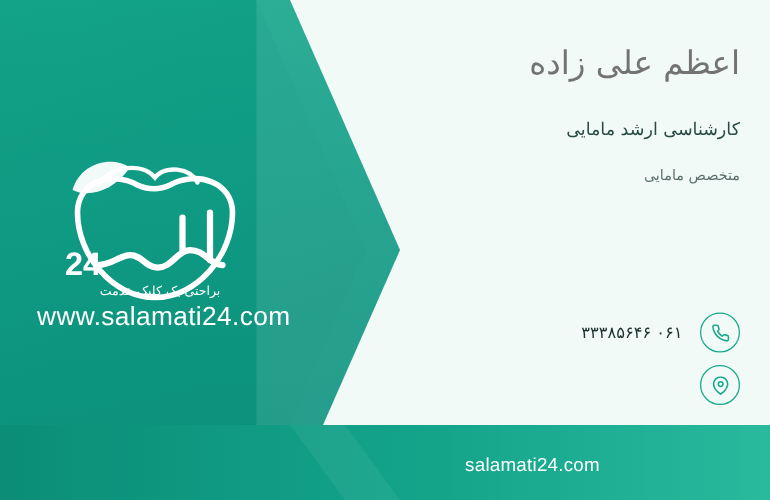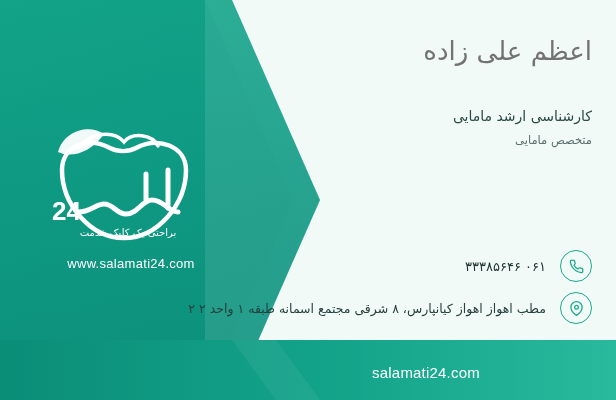--- a/index.html
+++ b/index.html
@@ -97,45 +97,45 @@
     position: absolute;
     left: 18px;
     top: 108px;
     width: 220px;
     height: 170px;
   }
   .logo-svg { display: block; }
   .logo-url {
     position: absolute;
     left: 8px;
-    top: 148px;
+    top: 134px;
     width: 210px;
     text-align: center;
     color: #ffffff;
-    font-size: 13px;
+    font-size: 21px;
     font-family: "Liberation Sans", sans-serif;
     letter-spacing: 0.3px;
   }
 
   
   .name {
     position: absolute;
     right: 24px;
     top: 36px;
     font-size: 26px;
     color: #737373;
     font-family: "DejaVu Sans", sans-serif;
     direction: rtl;
     text-align: right;
     letter-spacing: 0.5px;
   }
   .job {
     position: absolute;
     right: 24px;
-    top: 108px;
+    top: 96px;
     font-size: 14px;
     color: #2a4a46;
     direction: rtl;
     text-align: right;
   }
   .specialty {
     position: absolute;
     right: 24px;
     top: 133px;
     font-size: 11.5px;
@@ -221,21 +221,20 @@
     <span class="contact-text phone">۰۶۱ ۳۳۳۸۵۶۴۶</span>
   </div>
 
   <div class="contact-row contact-address">
     <span class="icon-circle">
       <svg width="15" height="15" viewBox="0 0 24 24" fill="none" stroke="#17a98a" stroke-width="2" stroke-linecap="round" stroke-linejoin="round">
         <path d="M21 10c0 7-9 13-9 13s-9-6-9-13a9 9 0 0 1 18 0z"></path>
         <circle cx="12" cy="10" r="3"></circle>
       </svg>
     </span>
-    <span class="contact-text">مطب اهواز اهواز کیانپارس، ۸ شرقی مجتمع اسمانه طبقه ۱ واحد ۲ ۲</span>
   </div>
 
   <div class="bottom-strip"></div>
   <div class="bottom-strip-inner"></div>
   <div class="bottom-chevron"></div>
   <div class="site-url-bottom">salamati24.com</div>
 
 </div>
 
 </body></html>

